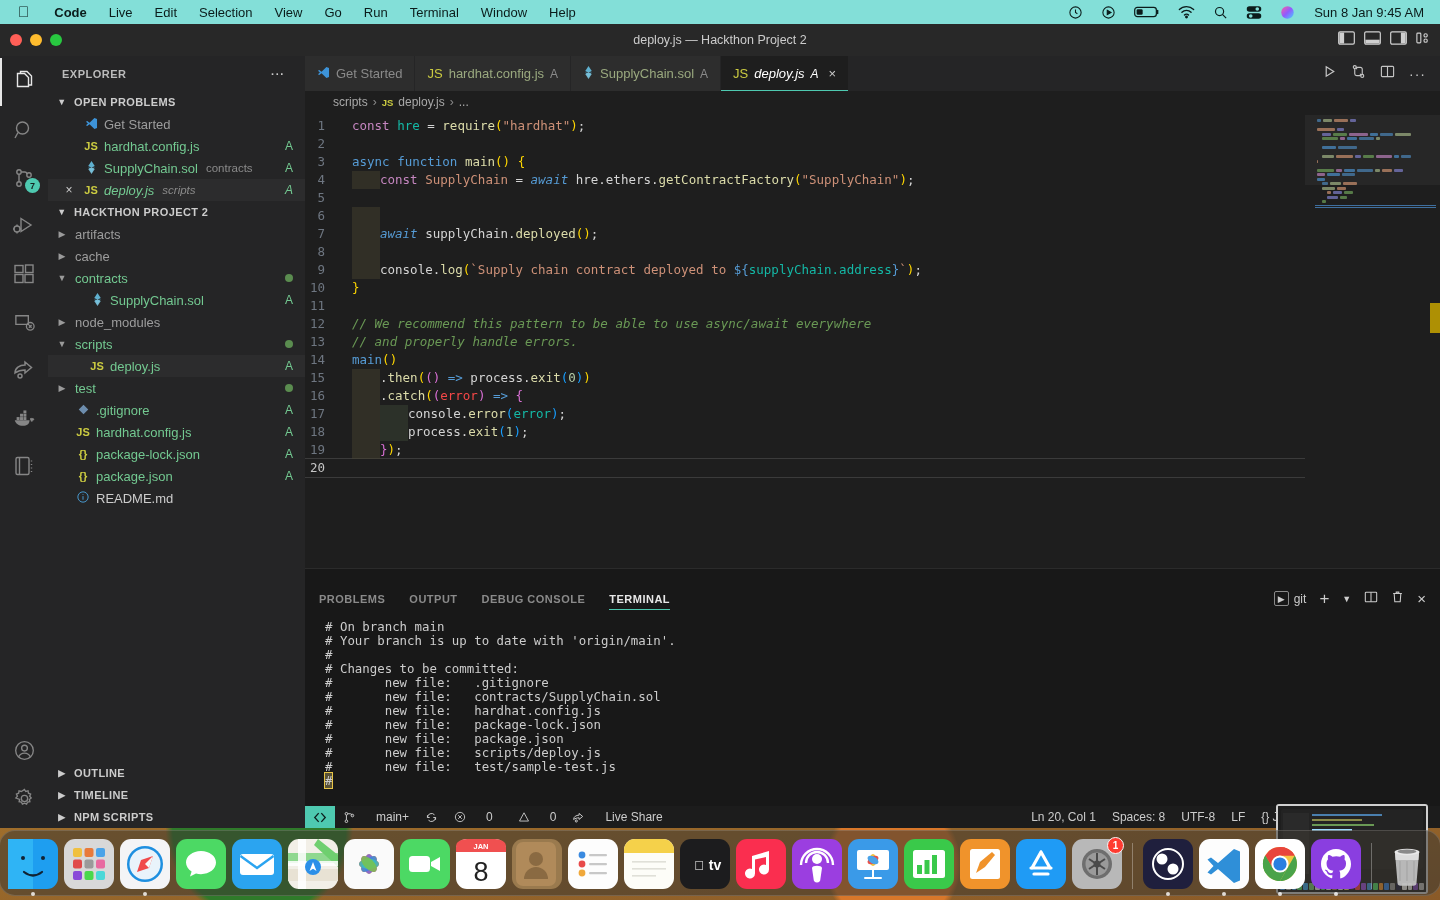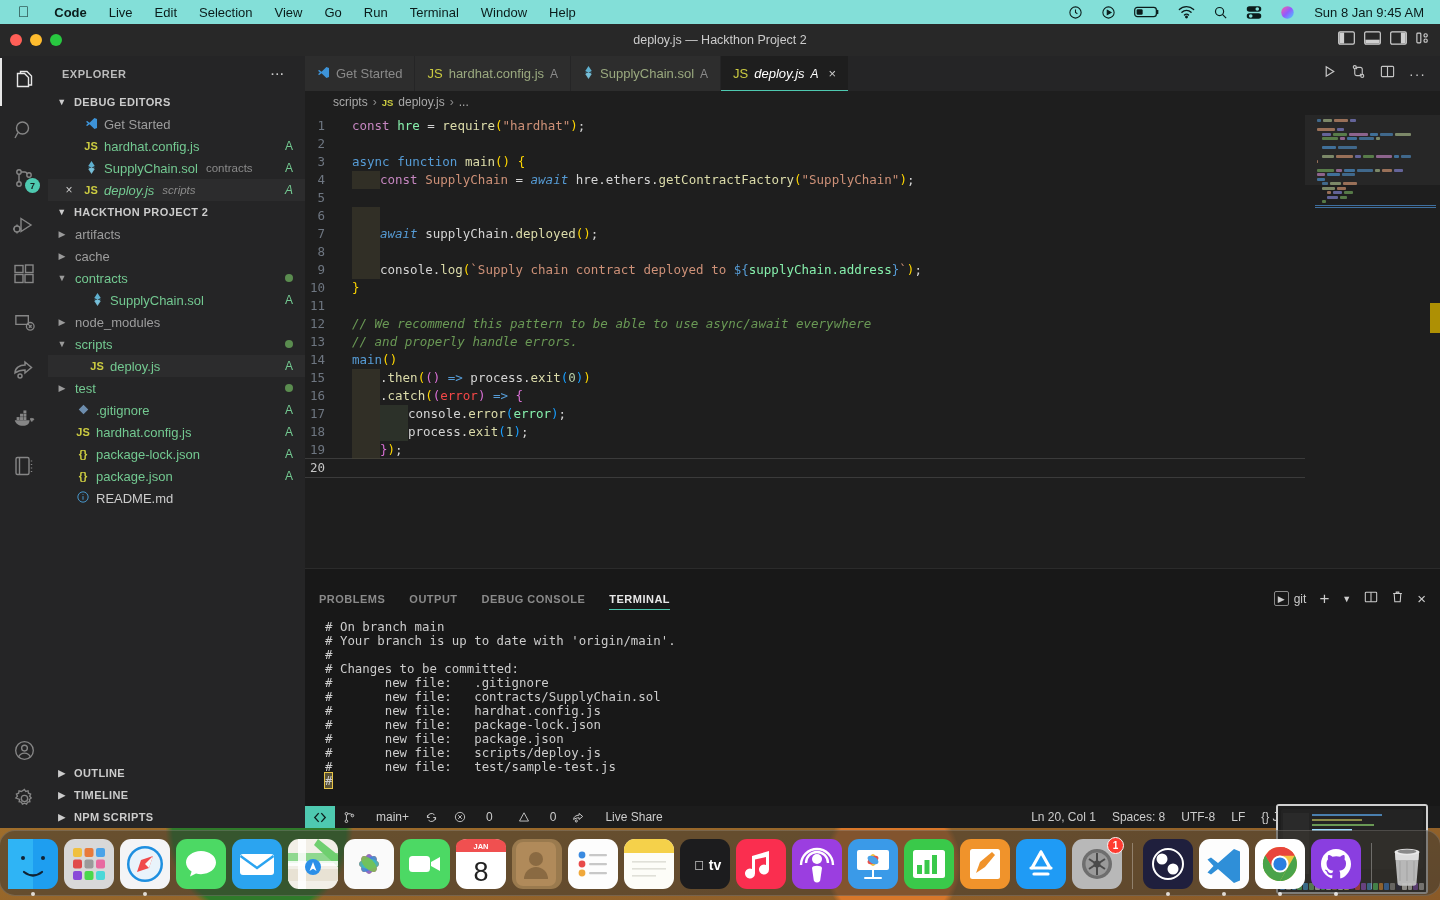--- a/index.html
+++ b/index.html
@@ -139,21 +139,21 @@
   .cline.activeline {
     outline: 1px solid #3b3b3b; outline-offset: 0;
   }
   .ig { display: inline-block; width: 28px; height: 18px; vertical-align: top; position: relative; }
   .ig:before { content:""; position:absolute; left:0; top:0; bottom:0; width: 28px; background: #494430; opacity: .45; }
   .ig2:before { background: #3d4a38; }
   
   .k   { color: #c586c0; }        
   .kw  { color: #569cd6; }        
   .fn  { color: #dcdcaa; }
-  .var { color: #86efac; }
+  .var { color: #14b8a6; }
   .str { color: #ce9178; }
   .num { color: #b5cea8; }
   .cm  { color: #6a9955; font-style: italic; }
   .pn  { color: #d4d4d4; }
   .par1 { color: #ffd700; }
   .par2 { color: #da70d6; }
   .par3 { color: #179fff; }
   .tplx { color: #569cd6; }
   .red { color: #f44747; }
 
@@ -418,21 +418,21 @@
       </div>
 
       <div class="sidebar">
         <div class="sb-title">
           <span>EXPLORER</span>
           <span class="dots">···</span>
         </div>
 
         <div class="sec-header">
           <span class="chev">▼</span>
-          <span>DEBUG EDITORS</span>
+          <span>OPEN PROBLEMS</span>
         </div>
         <div id="open-editors-list">
             <div class="row" style="padding-left: 12px;">
               <span style="width: 18px; text-align: center; flex: 0 0 auto; font-size: 12px; color: rgb(204, 204, 204);"></span>
               <span class="ic"><svg width="13" height="13" viewBox="0 0 16 16">
                   <path d="M11.6 1.2L5.6 7 2.8 4.9 1.2 5.7l2.4 2.3-2.4 2.3 1.6.8L5.6 9l6 5.8 3.2-1.4V2.6z" fill="#3d93d8"></path>
                 </svg></span>
               <span class="nm-grey">Get Started</span>
               <span class="st st-a"></span>
             </div>

